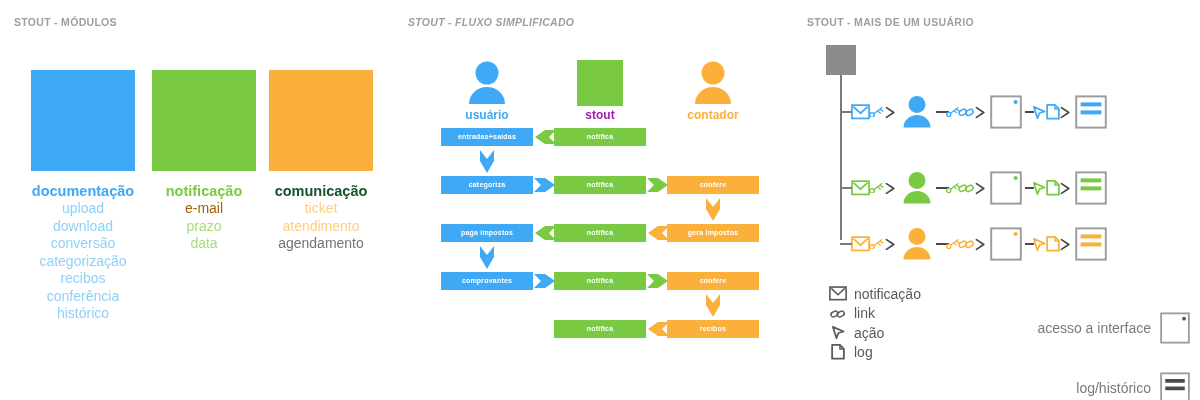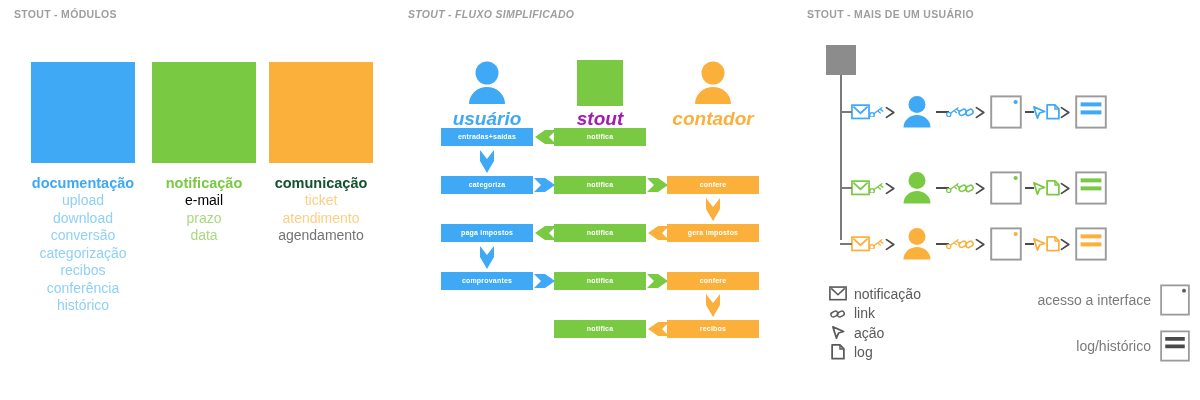--- a/index.html
+++ b/index.html
@@ -1,21 +1,21 @@
 <!DOCTYPE html>
 <html><head>
 <meta charset="utf-8">
 <style>
   html,body{margin:0;padding:0;}
   body{
     width:1200px;height:400px;background:#ffffff;
     font-family:"Liberation Sans",sans-serif;
     overflow:hidden;position:relative;
   }
-  .panel{position:absolute;top:0;height:328px;}
+  .panel{position:absolute;top:8px;height:328px;}
   #panel-modulos{left:0;width:400px;}
   #panel-fluxo{left:400px;width:400px;font-style:italic;}
   #panel-usuarios{left:800px;width:400px;}
 
   .panel-title{
     position:absolute;top:8px;
     font-size:10.5px;font-weight:bold;letter-spacing:.3px;
     color:#9e9e9e;white-space:nowrap;
   }
   #panel-modulos .panel-title{left:14px;}
@@ -26,21 +26,21 @@
   .mod-col{position:absolute;top:62px;width:104px;text-align:center;}
   .mod-col.c0{left:31px;}
   .mod-col.c1{left:152px;}
   .mod-col.c2{left:269px;}
   .mod-swatch{width:104px;height:101px;}
   .mod-head{
     margin-top:12px;font-size:14.5px;font-weight:bold;line-height:17px;
   }
   .mod-item{font-size:14px;line-height:17.5px;}
   .actor-glyph{height:48px;display:flex;align-items:flex-end;justify-content:center;}
-  .actor-label{font-size:19px;font-weight:bold;margin-top:2px;font-style:italic;}
+  .actor-label{font-size:12px;font-weight:bold;margin-top:2px;}
 
   .fbox{
     position:absolute;height:18px;line-height:18px;
     color:#ffffff;font-size:7px;font-weight:bold;
     text-align:center;letter-spacing:.2px;
   }
 
   .harrow{position:absolute;width:22px;height:16px;}
   .varrow{position:absolute;width:16px;height:22px;}
 
@@ -53,21 +53,21 @@
   }
   .tree-stub{position:absolute;width:12px;height:2px;background:#7a7a7a;left:840px;}
   .urow{position:absolute;left:851px;height:44px;width:345px;}
 
   .legend-left{position:absolute;left:827px;top:284px;}
   .legend-row{display:flex;align-items:center;height:19.5px;}
   .legend-icn{width:22px;display:flex;align-items:center;justify-content:center;}
   .legend-txt{font-size:14px;color:#5a5a5a;margin-left:5px;}
 
   .legend-right{position:absolute;left:1010px;top:284px;width:180px;}
-  .lr-row{display:flex;align-items:center;justify-content:flex-end;margin-bottom:14px;}
+  .lr-row{display:flex;align-items:center;justify-content:flex-end;margin-bottom:14px;margin-top:28px;}
   .lr-txt{font-size:14px;color:#7a7a7a;margin-right:9px;}
 </style>
 </head>
 <body>
 
 <div class="panel" id="panel-modulos">
   <div class="panel-title">STOUT - MÓDULOS</div>
   <div id="mod-cols">
       <div class="mod-col c0">
         <div class="mod-swatch" style="background: rgb(63, 169, 245);"></div>
@@ -76,21 +76,21 @@
         <div class="mod-item" style="color: rgb(143, 208, 247);">download</div>
         <div class="mod-item" style="color: rgb(143, 208, 247);">conversão</div>
         <div class="mod-item" style="color: rgb(143, 208, 247);">categorização</div>
         <div class="mod-item" style="color: rgb(143, 208, 247);">recibos</div>
         <div class="mod-item" style="color: rgb(143, 208, 247);">conferência</div>
         <div class="mod-item" style="color: rgb(143, 208, 247);">histórico</div>
       </div>
       <div class="mod-col c1">
         <div class="mod-swatch" style="background: rgb(122, 201, 67);"></div>
         <div class="mod-head" style="color: rgb(122, 201, 67);">notificação</div>
-        <div class="mod-item" style="color: #000000;">e-mail</div>
+        <div class="mod-item" style="color: #a16207;">e-mail</div>
         <div class="mod-item" style="color: rgb(169, 217, 127);">prazo</div>
         <div class="mod-item" style="color: rgb(169, 217, 127);">data</div>
       </div>
       <div class="mod-col c2">
         <div class="mod-swatch" style="background: rgb(251, 176, 59);"></div>
         <div class="mod-head" style="color: #14532d;">comunicação</div>
         <div class="mod-item" style="color: rgb(252, 207, 130);">ticket</div>
         <div class="mod-item" style="color: rgb(252, 207, 130);">atendimento</div>
         <div class="mod-item" style="color: #737373;">agendamento</div>
       </div>

